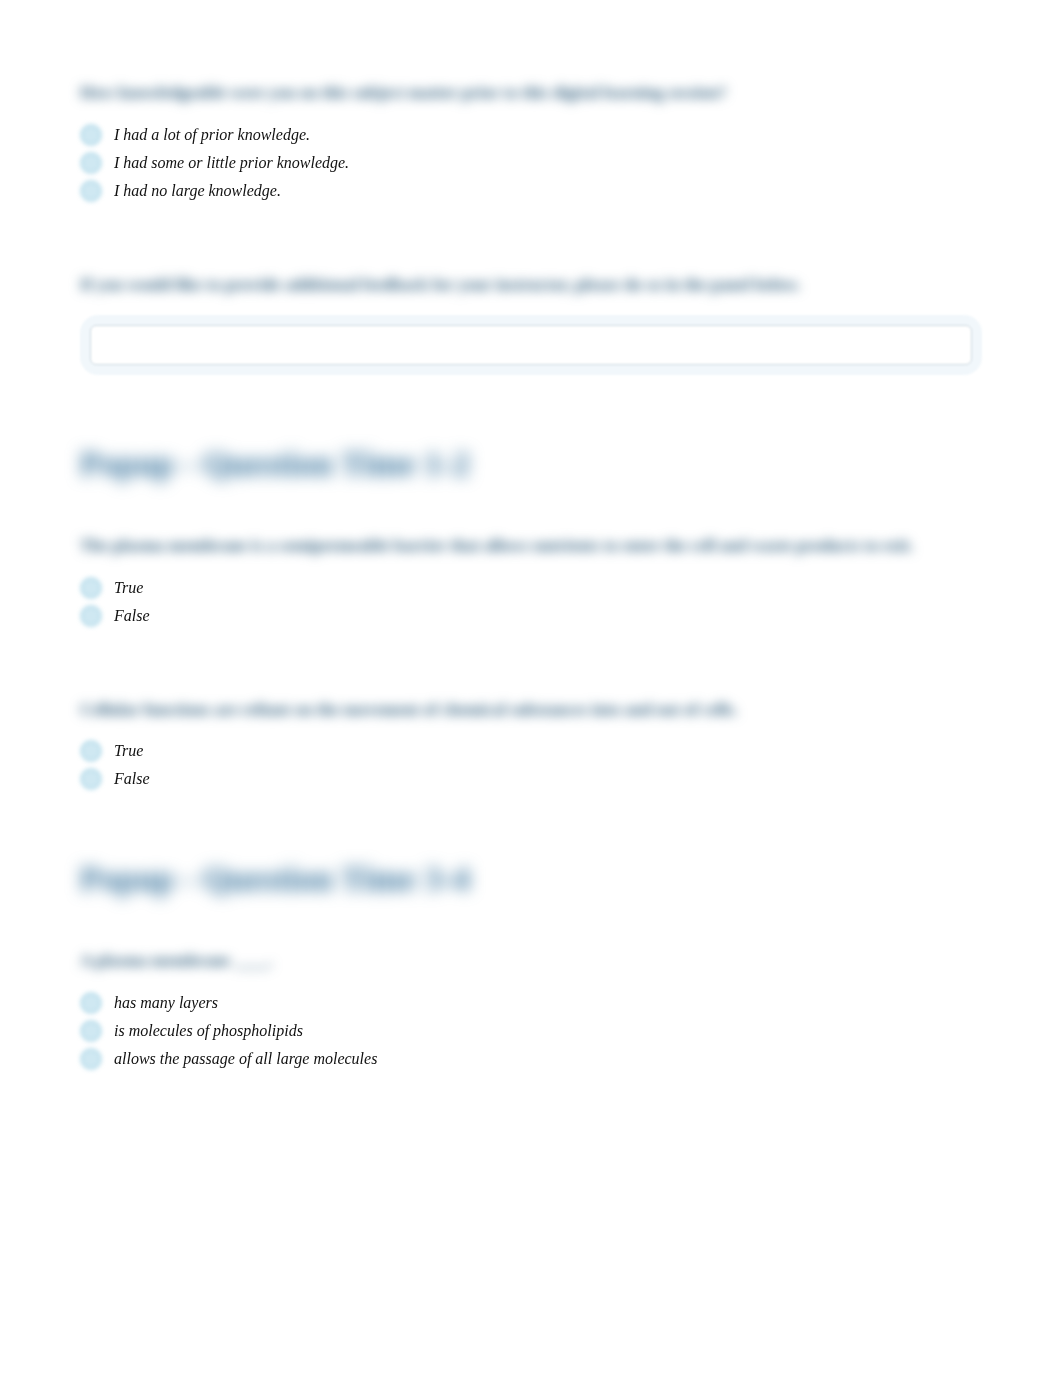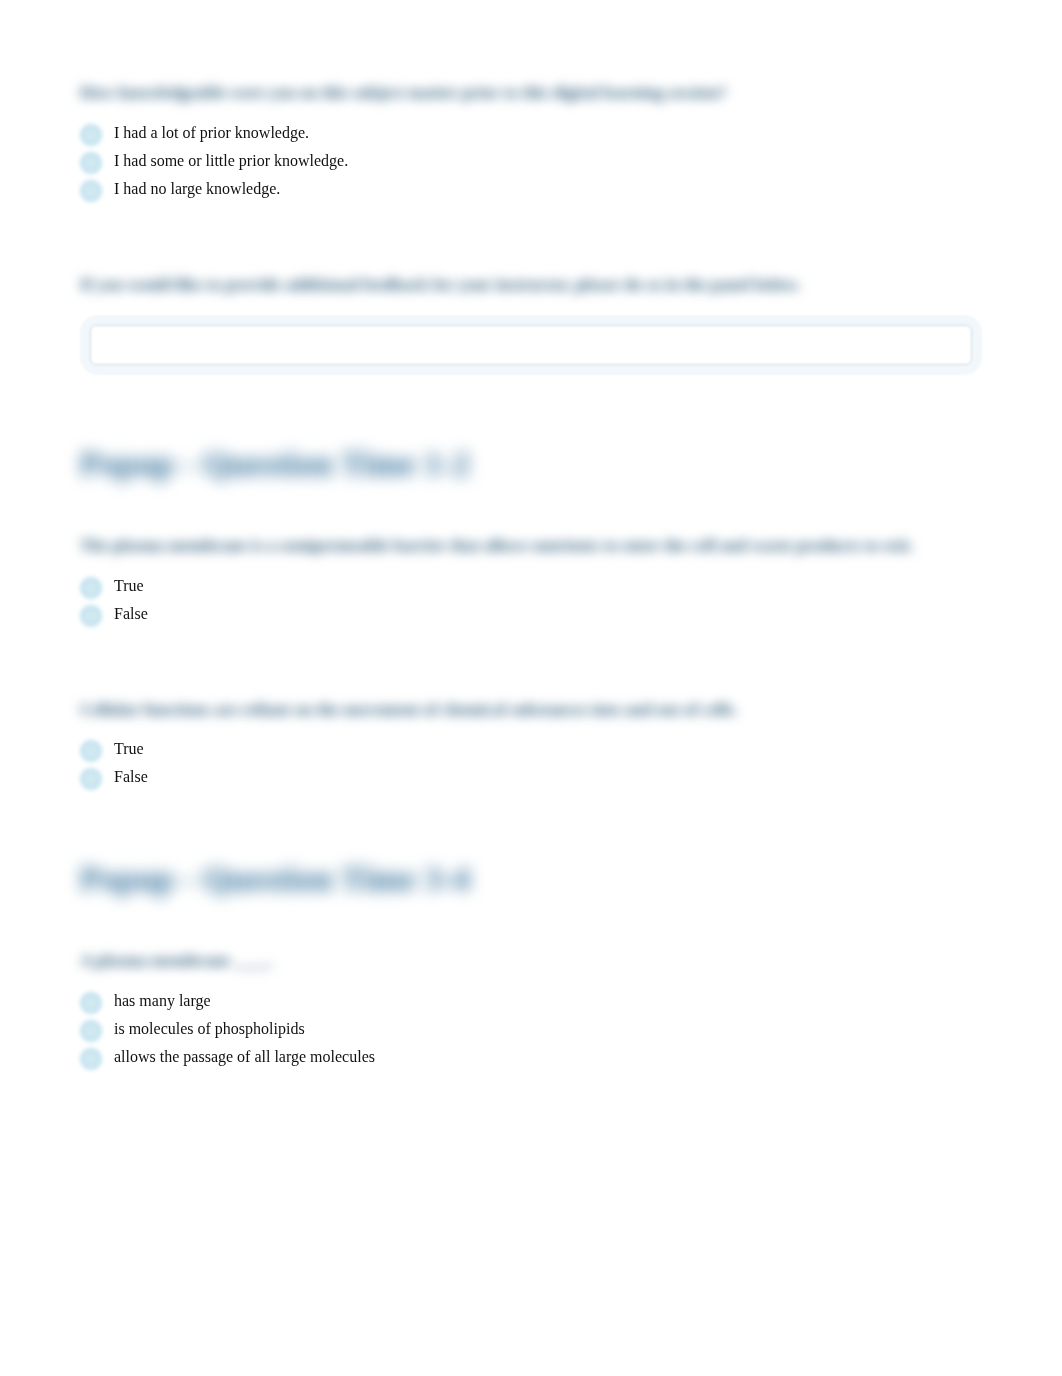--- a/index.html
+++ b/index.html
@@ -15,22 +15,24 @@
   .question-prompt {
     color: #2b5a7a;
     font-weight: bold;
     font-size: 17px;
     filter: blur(6px);
     margin-bottom: 18px;
     line-height: 1.5;
   }
   .option-row {
     display: flex;
+    align-items: center;
     gap: 12px;
     margin: 6px 0;
+    font-style: italic;
   }
   .radio-bubble {
     width: 22px;
     height: 22px;
     border-radius: 50%;
     background: radial-gradient(circle at center, #cfe8f2 40%, #bfe0ed 70%, rgba(191,224,237,0) 100%);
     filter: blur(2px);
     flex-shrink: 0;
   }
   .option-label {
@@ -113,21 +115,21 @@
     <span class="option-label">False</span>
   </div>
 </div>
 
 <div class="section-header">Popup - Question Time 3-4</div>
 
 <div class="question-block">
   <div class="question-prompt">A plasma membrane ____.</div>
   <div class="option-row">
     <div class="radio-bubble"></div>
-    <span class="option-label">has many large</span>
+    <span class="option-label">has many layers</span>
   </div>
   <div class="option-row">
     <div class="radio-bubble"></div>
     <span class="option-label">is molecules of phospholipids</span>
   </div>
   <div class="option-row">
     <div class="radio-bubble"></div>
     <span class="option-label">allows the passage of all large molecules</span>
   </div>
 </div>

